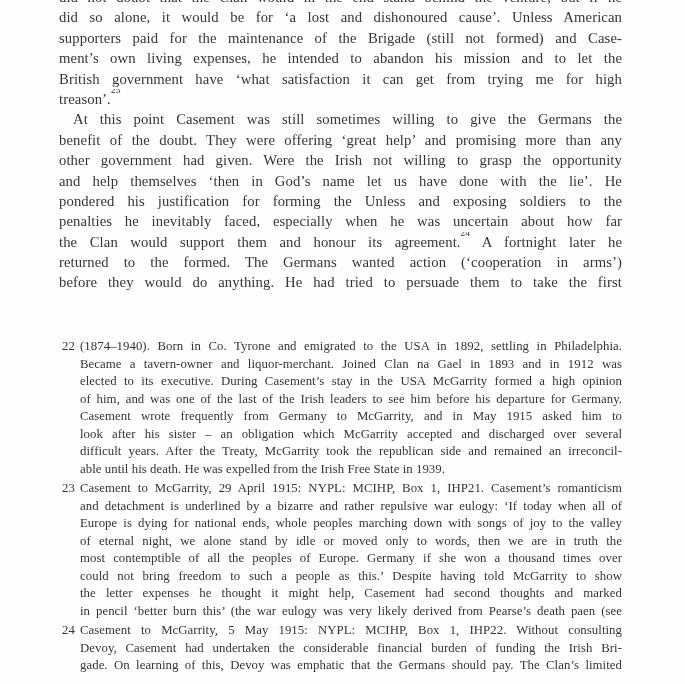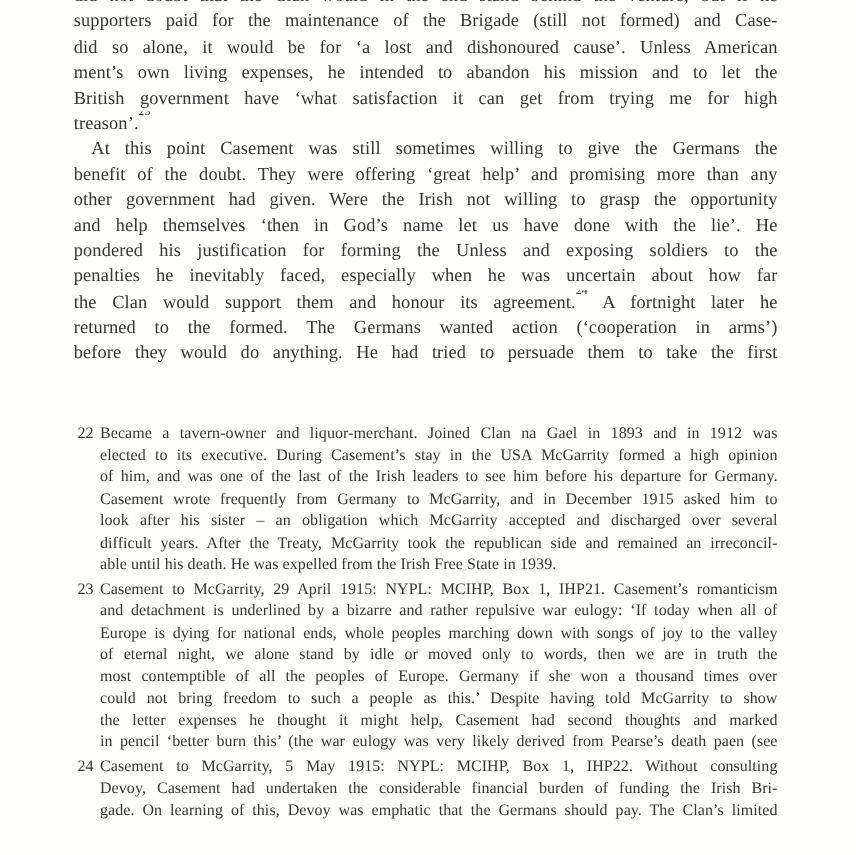--- a/index.html
+++ b/index.html
@@ -44,22 +44,22 @@
   .fn-text .tline{height:17.5px;}
 </style>
 </head>
 <body>
 
 <div class="page">
 
   <div class="body-text">
     <div class="tline">did not doubt that the Clan would in the end stand behind the venture; but if he</div>
     <div>
+        <div class="tline">did so alone, it would be for ‘a lost and dishonoured cause’. Unless American</div>
         <div class="tline">supporters paid for the maintenance of the Brigade (still not formed) and Case-</div>
-        <div class="tline">did so alone, it would be for ‘a lost and dishonoured cause’. Unless American</div>
         <div class="tline">ment’s own living expenses, he intended to abandon his mission and to let the</div>
         <div class="tline">British government have ‘what satisfaction it can get from trying me for high</div>
         <div class="tline flush">treason’.<sup class="fnref">23</sup></div>
       </div>
     <div>
         <div class="tline indent">At this point Casement was still sometimes willing to give the Germans the</div>
         <div class="tline">benefit of the doubt. They were offering ‘great help’ and promising more than any</div>
         <div class="tline">other government had given. Were the Irish not willing to grasp the opportunity</div>
         <div class="tline">and help themselves ‘then in God’s name let us have done with the lie’. He</div>
         <div class="tline">pondered his justification for forming the Unless and exposing soldiers to the</div>
@@ -68,24 +68,25 @@
         <div class="tline">returned to the formed. The Germans wanted action (‘cooperation in arms’)</div>
         <div class="tline">before they would do anything. He had tried to persuade them to take the first</div>
       </div>
   </div>
 
   <div class="footnotes">
 
     <div class="footnote">
       <span class="fn-num">22</span>
       <div class="fn-text">
+          <div class="tline">(1874–1940). Born in Co. Tyrone and emigrated to the USA in 1892, settling in Philadelphia.</div>
           <div class="tline">Became a tavern-owner and liquor-merchant. Joined Clan na Gael in 1893 and in 1912 was</div>
           <div class="tline">elected to its executive. During Casement’s stay in the USA McGarrity formed a high opinion</div>
           <div class="tline">of him, and was one of the last of the Irish leaders to see him before his departure for Germany.</div>
-          <div class="tline">Casement wrote frequently from Germany to McGarrity, and in December 1915 asked him to</div>
+          <div class="tline">Casement wrote frequently from Germany to McGarrity, and in May 1915 asked him to</div>
           <div class="tline">look after his sister – an obligation which McGarrity accepted and discharged over several</div>
           <div class="tline">difficult years. After the Treaty, McGarrity took the republican side and remained an irreconcil-</div>
           <div class="tline flush">able until his death. He was expelled from the Irish Free State in 1939.</div>
         </div>
     </div>
 
     <div class="footnote">
       <span class="fn-num">23</span>
       <div class="fn-text">
           <div class="tline">Casement to McGarrity, 29 April 1915: NYPL: MCIHP, Box 1, IHP21. Casement’s romanticism</div>

